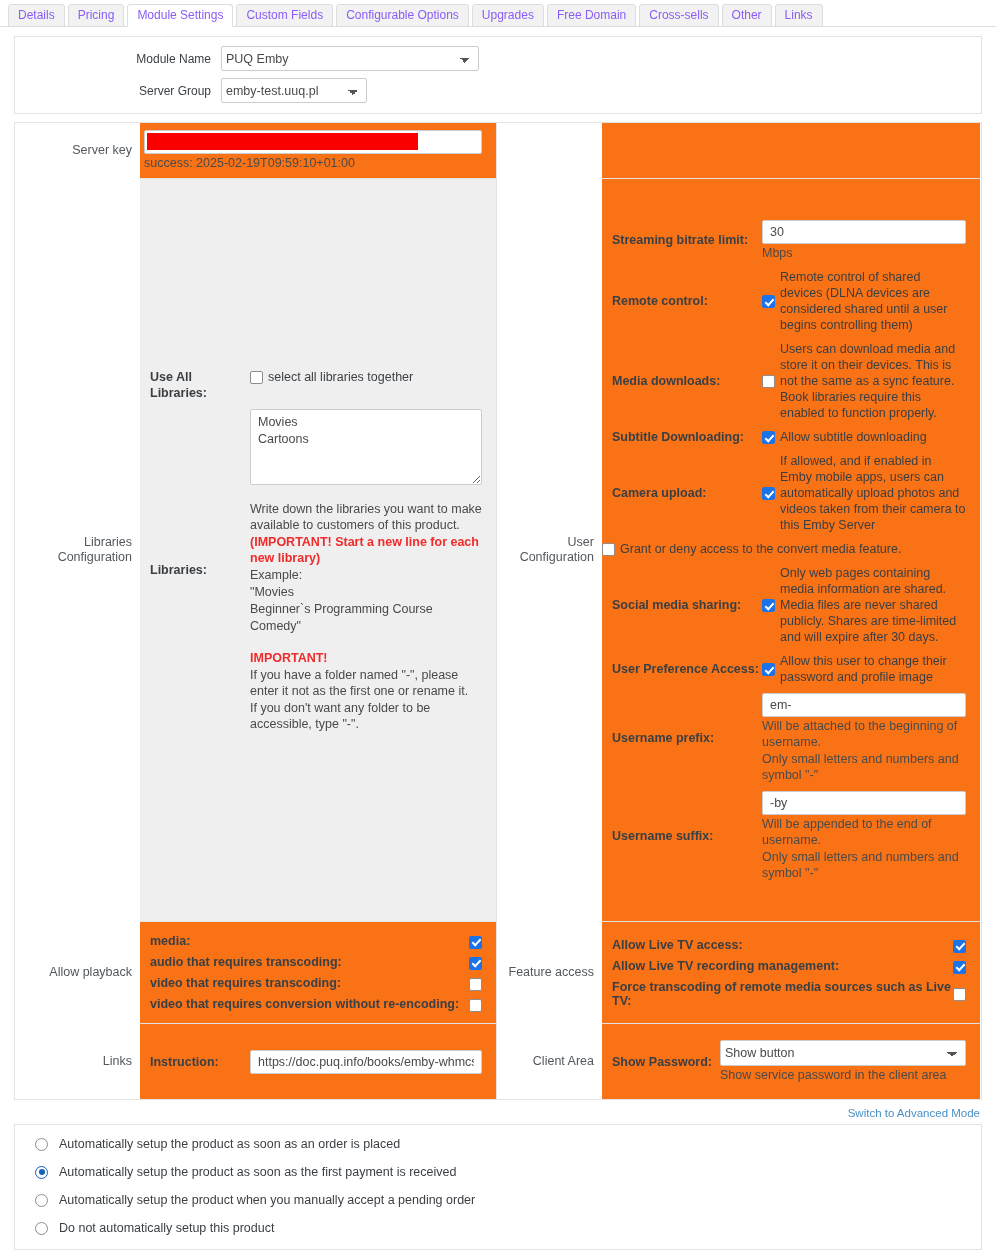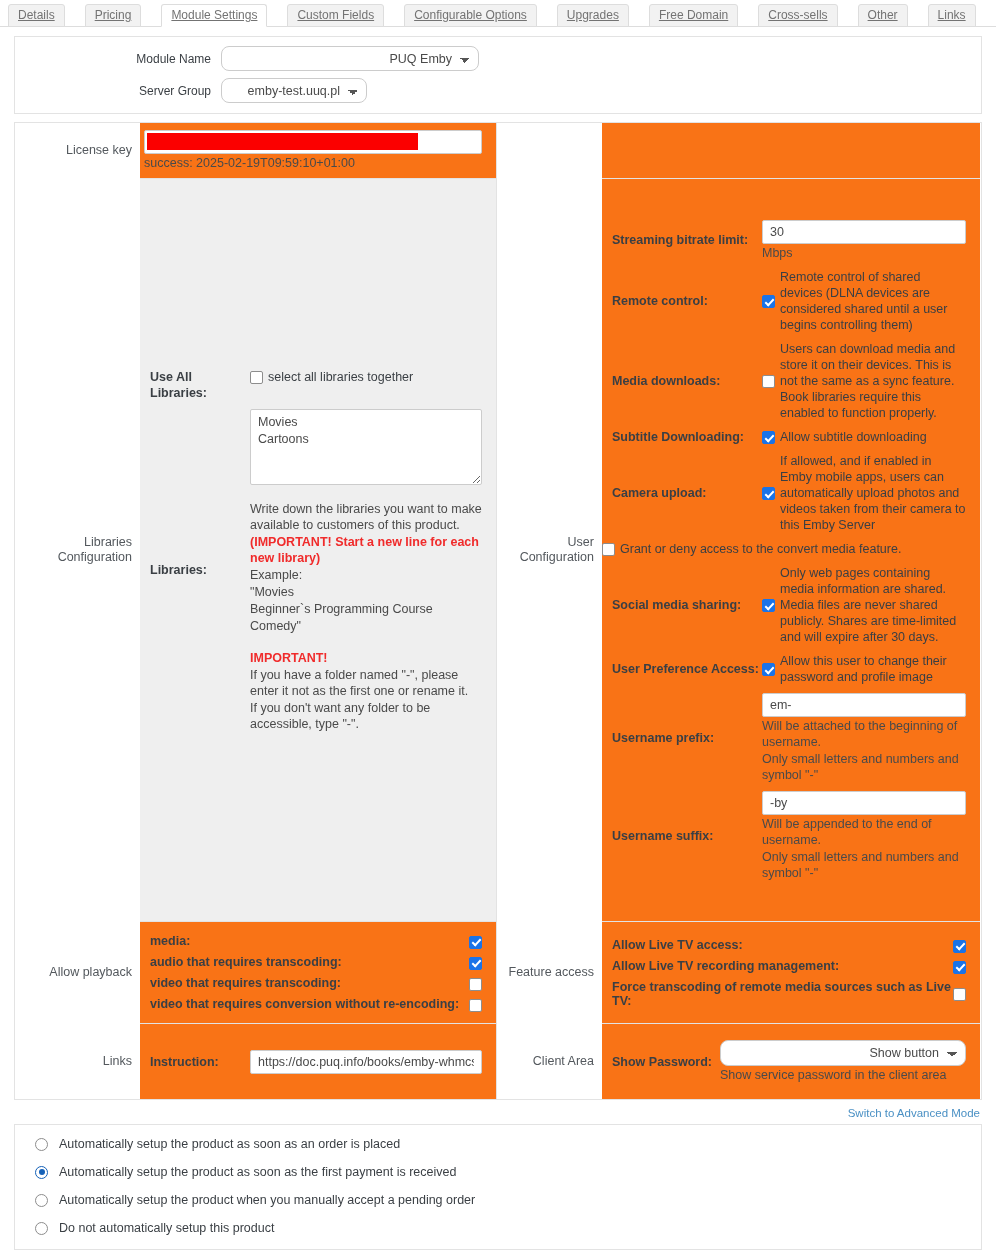--- a/index.html
+++ b/index.html
@@ -18,31 +18,30 @@
     display:flex;align-items:flex-end;
     padding:5px 8px 0 8px;
     height:27px;
     box-sizing:border-box;
     border-bottom:1px solid #ddd;
     background:#fff;
   }
   .tab{
     border:1px solid #ddd;
     background:#f2f2f2;
-    color:#737373;
+    color:#8b5cf6;
     padding:4px 9px 4px 9px;
-    margin-right:20px;
+    margin-right:3px;
     font-size:12px;
     line-height:13px;
     border-radius:3px 3px 0 0;
     position:relative;
     top:1px;
     white-space:nowrap;
     cursor:pointer;
-    text-decoration:underline;
   }
   .tab.active{
     background:#fff;
     border-bottom-color:#fff;
     font-weight:normal;
   }
 
   
   .toppanel{
     margin:9px 14px 0 14px;
@@ -53,30 +52,29 @@
   .toprow{display:flex;align-items:center;margin-bottom:7px;}
   .toprow:last-child{margin-bottom:0;}
   .toplabel{
     width:206px;text-align:right;padding-right:10px;
     font-size:12px;color:#3a3f44;box-sizing:border-box;
   }
   select.sel{
     font-family:"Liberation Sans","DejaVu Sans",sans-serif;
     font-size:12.5px;color:#4a4a4a;
     border:1px solid #ccc;background:#fff;
-    height:25px;padding:2px 4px;border-radius:8px;
+    height:25px;padding:2px 4px;border-radius:2px;
     -moz-appearance:none;appearance:none;
     background-image:
       linear-gradient(45deg,transparent 50%,#555 50%),
       linear-gradient(135deg,#555 50%,transparent 50%);
     background-position:calc(100% - 13px) 11px, calc(100% - 8px) 11px;
     background-size:5px 5px,5px 5px;
     background-repeat:no-repeat;
     padding-right:26px;
-    text-align:right;
   }
   #module-name-select{width:258px;}
   #server-group-select{width:146px;}
 
   
   .mainpanel{
     margin:8px 14px 0 14px;
     border:1px solid #e3e3e3;
     background:#fff;
     display:flex;
@@ -203,21 +201,21 @@
       <select class="sel" id="server-group-select">
         <option>emby-test.uuq.pl</option>
       </select>
     </div>
   </div>
 
   <div class="mainpanel">
 
     <div class="col colL">
       <div class="grpcol">
-        <div class="grpcell white" style="height:55px">License key</div>
+        <div class="grpcell white" style="height:55px">Server key</div>
         <div class="grpcell white" style="height:743px">
           <span>Libraries Configuration</span>
         </div>
         <div class="grpcell white" style="height:102px">Allow playback</div>
         <div class="grpcell white" style="height:76px">Links</div>
       </div>
 
       <div class="fldcol">
 
         <div class="sect" style="height:55px">

